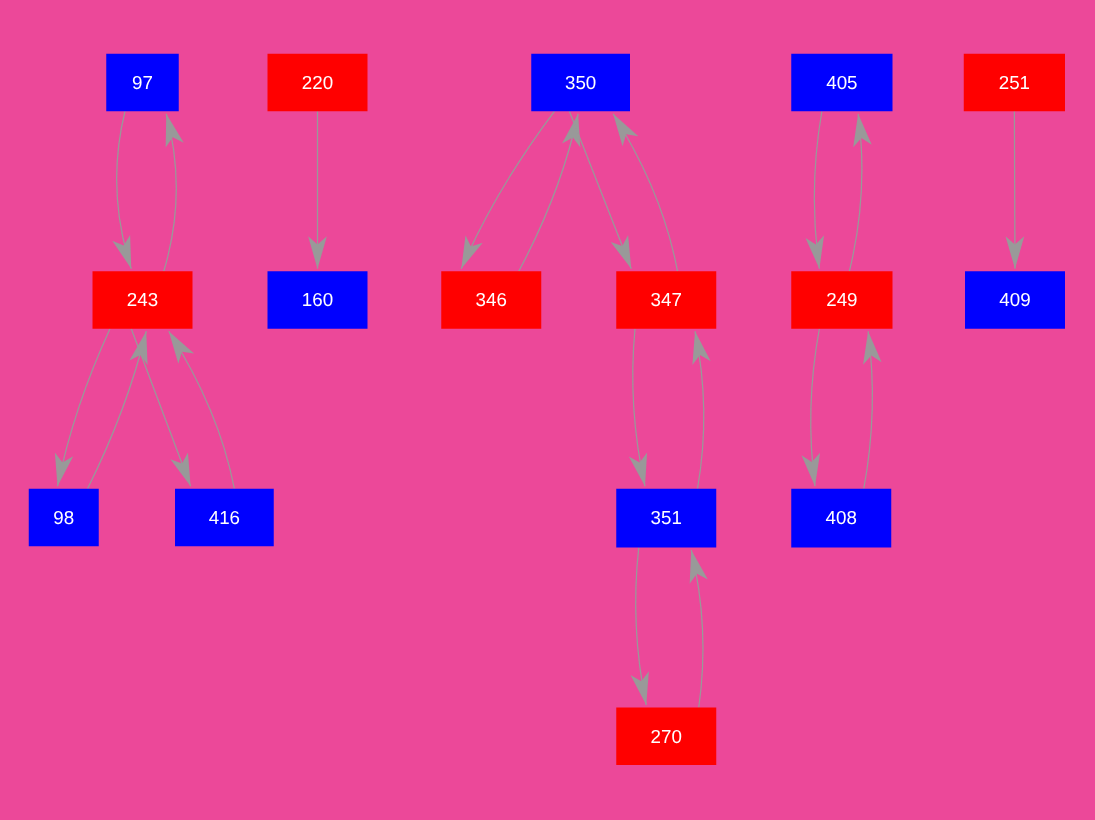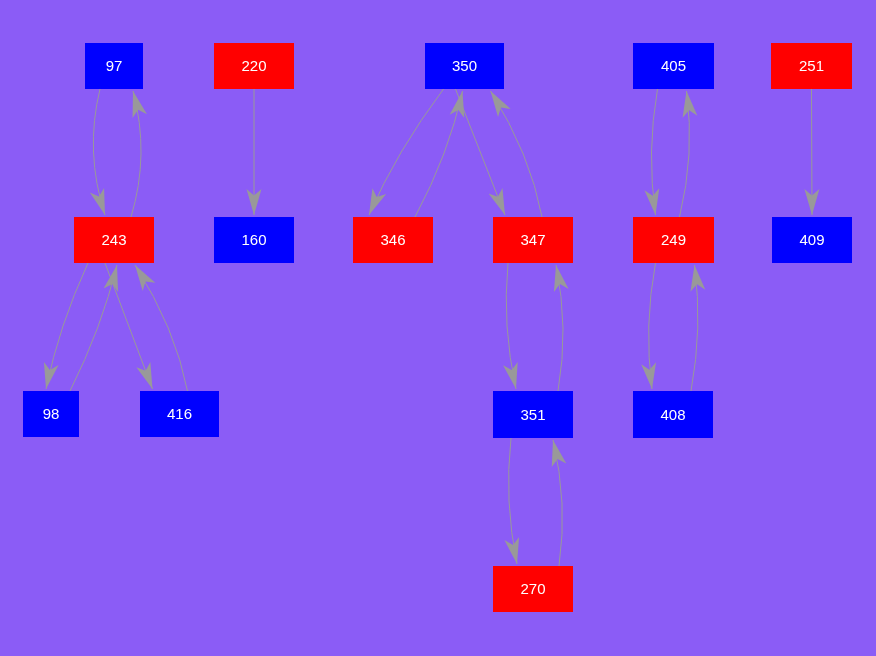--- a/index.html
+++ b/index.html
@@ -5,21 +5,21 @@
   html, body {
     margin: 0;
     padding: 0;
     background: #ffffff;
     font-family: "Liberation Sans", sans-serif;
   }
   .canvas-wrap {
     position: relative;
     width: 876px;
     height: 656px;
-    background: #8b5cf6;
+    background: #ec4899;
     overflow: hidden;
   }
   svg { display: block; }
   .edge {
     fill: none;
     stroke-width: 1;
   }
   .node-rect { stroke: none; }
   .node-label {
     font-family: "Liberation Sans", sans-serif;

